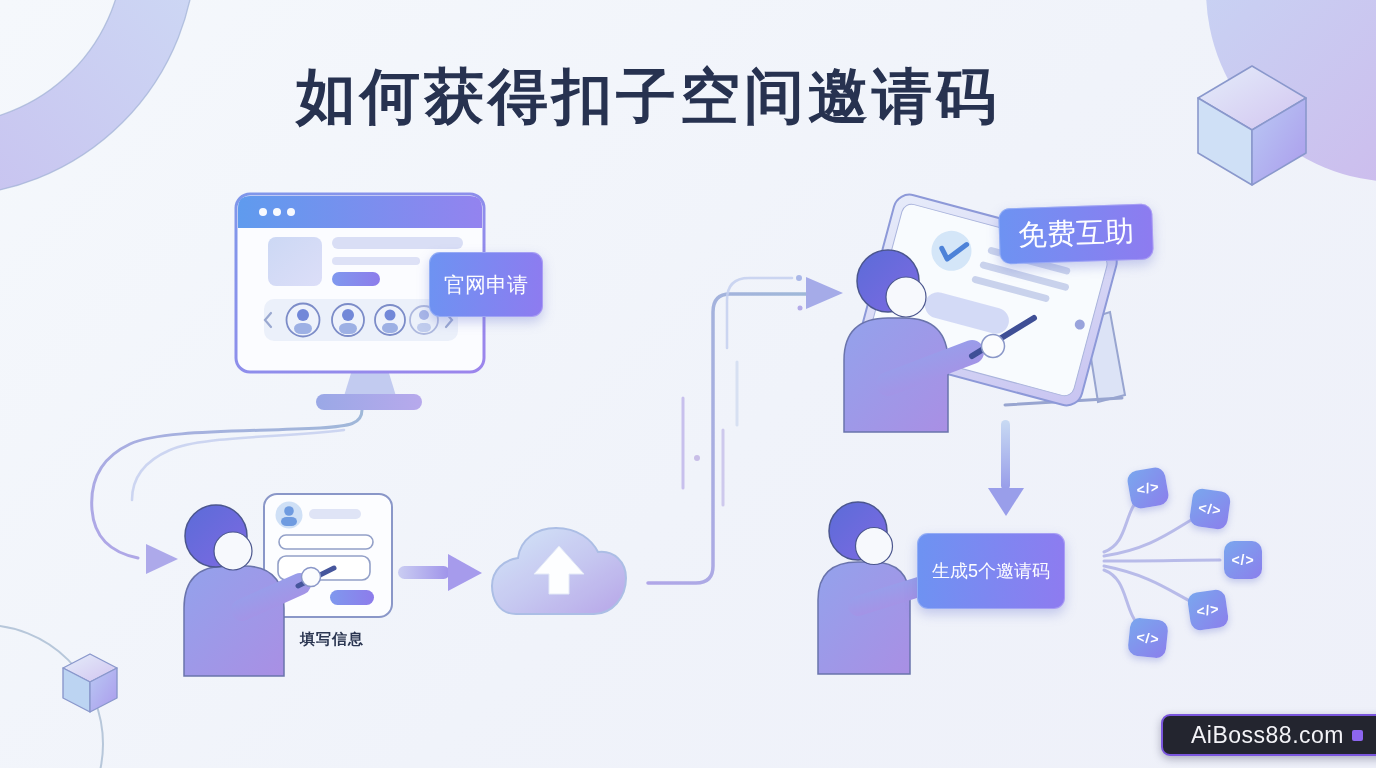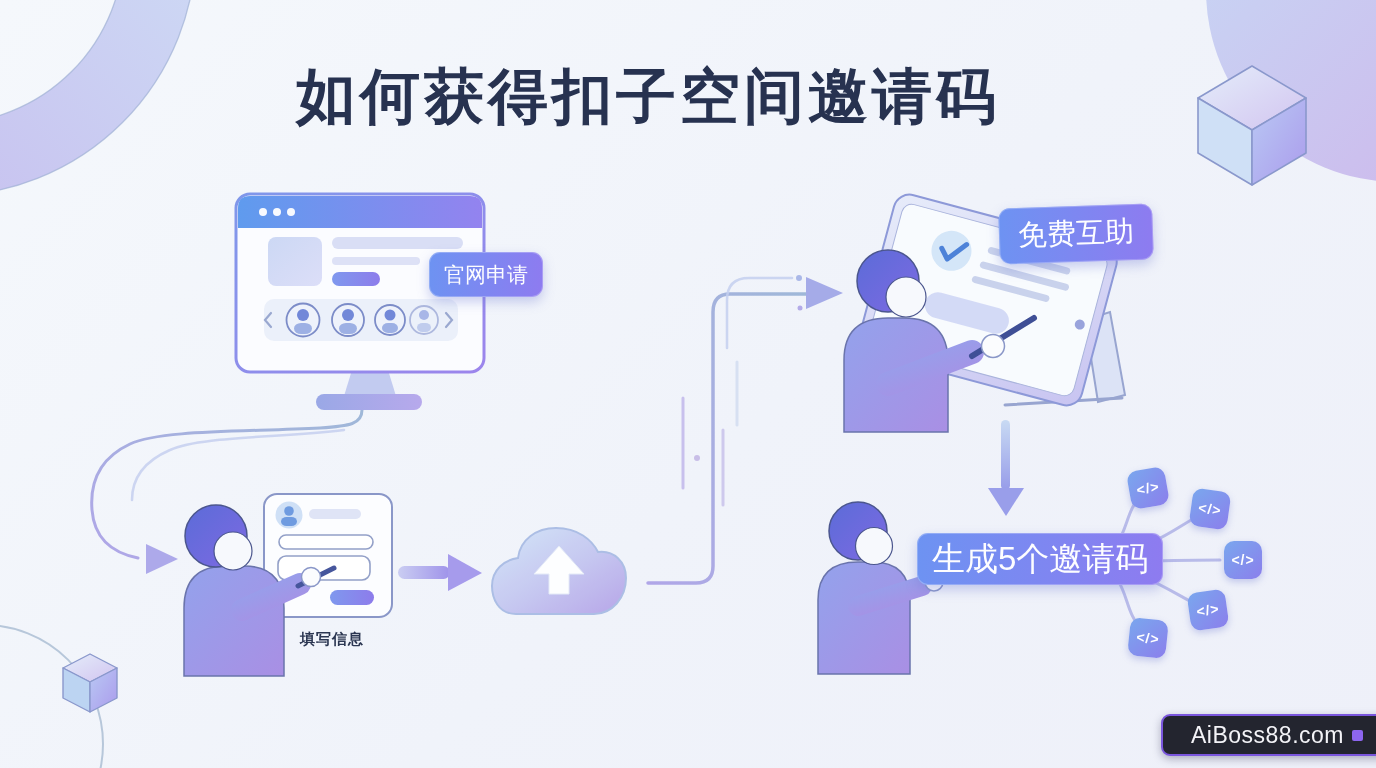--- a/index.html
+++ b/index.html
@@ -18,23 +18,23 @@
     text-align:center;font-size:60px;font-weight:600;letter-spacing:4px;
     color:#273250;line-height:1.15;
   }
   .badge{
     position:absolute;display:flex;align-items:center;justify-content:center;
     background:linear-gradient(95deg,#6d93f2 0%,#8e7bf0 100%);
     color:#fdfdff;border-radius:11px;
     box-shadow:0 5px 12px rgba(110,120,210,.35), inset 0 0 0 1px rgba(255,255,255,.25);
     white-space:nowrap;
   }
-  .badge-apply{left:429px;top:252px;height:41px;padding:2px 15px;font-size:21px;}
+  .badge-apply{left:429px;top:252px;height:41px;padding:12px 15px;font-size:21px;}
   .badge-help{left:999px;top:206px;height:56px;padding:0 19px;font-size:29px;transform:rotate(-2deg);}
-  .badge-generate{left:917px;top:533px;height:52px;padding:0 15px;font-size:33px;}
+  .badge-generate{left:917px;top:533px;height:52px;padding:12px 15px;font-size:18px;}
   .flow-label{
     position:absolute;color:#2c3752;font-size:15px;font-weight:700;
     letter-spacing:1px;white-space:nowrap;
   }
   .label-fill{left:300px;top:630px;}
   .label-queue{left:482px;top:630px;}
   .code-chip{
     position:absolute;width:38px;height:38px;border-radius:10px;
     background:linear-gradient(135deg,#7aa7ee 0%,#8b7fec 100%);
     color:#ffffff;font-size:14px;font-weight:700;

